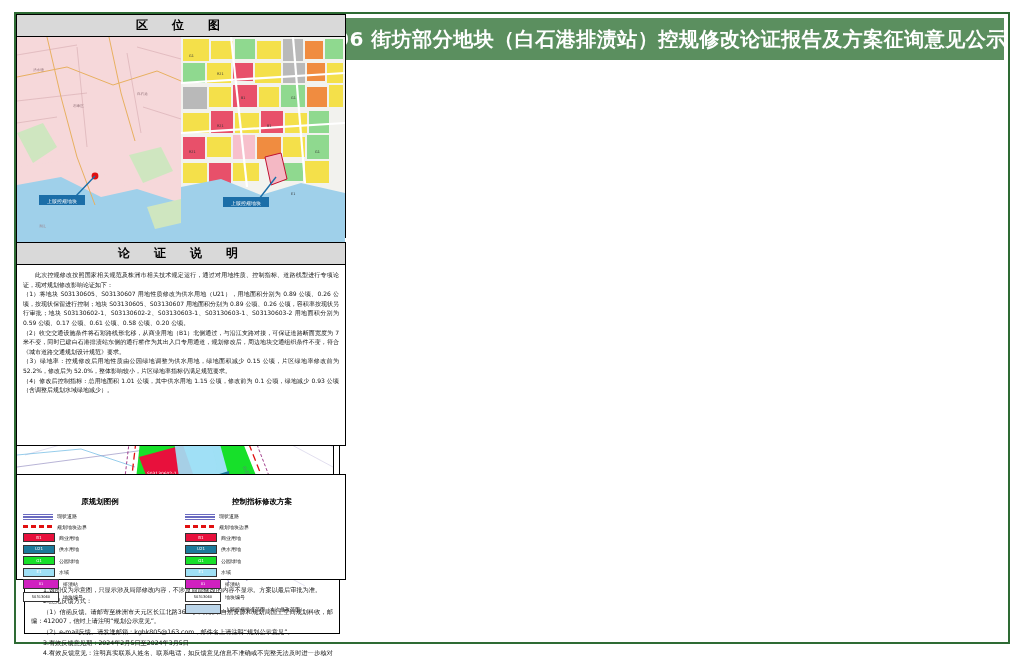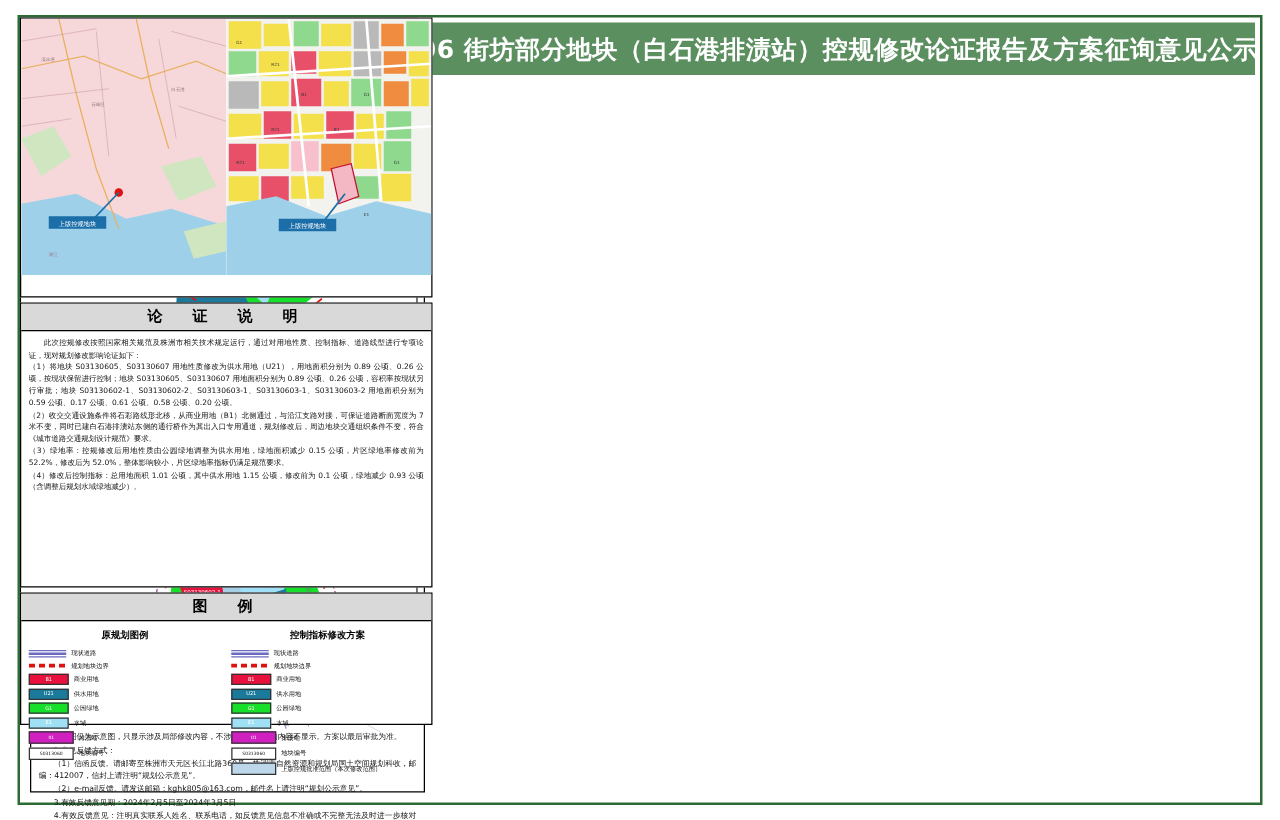--- a/index.html
+++ b/index.html
@@ -65,21 +65,21 @@
   table.idx tr.alt td{background:#dce6f2;}
   table.idx tr.alt2 td{background:#c9d8ea;}
 
   
   .mapbox{position:relative;overflow:hidden;background:#fdfdfd;}
   .mapsvg{position:absolute;left:0;top:0;}
 
   
   .lg-wrap{display:flex;gap:8px;padding:6px 6px;}
   .lg-col{flex:1;}
-  .lg-col h4{font-size:7.5px;text-align:center;margin:0 0 5px;font-weight:bold;}
+  .lg-col h4{font-size:7.5px;text-align:center;margin:16px 0 5px;font-weight:bold;}
   .lg-row{display:flex;align-items:center;margin-bottom:2.5px;font-size:5px;}
   .lg-sw{width:30px;height:7px;margin-right:4px;flex:none;border:.5px solid #333;position:relative;}
   .lg-sw.line{border:none;height:8px;background:none;}
   .lg-sw.line i{display:block;height:1.2px;background:#6b6bc0;margin:1.6px 0;}
   .lg-sw.dash{border:none;height:8px;background:none;display:flex;align-items:center;}
   .lg-sw.dash i{display:block;height:2.4px;flex:1;background:repeating-linear-gradient(90deg,#e01010 0 5px,transparent 5px 8px);}
   .lg-sw .code{position:absolute;left:0;right:0;top:-.5px;font-size:4px;color:#fff;text-align:center;line-height:7px;}
   .lg-tx{font-size:5px;color:#111;white-space:nowrap;}
   .lg-pair{display:flex;align-items:center;margin-bottom:2.5px;}
   .lg-box{width:34px;height:8px;border:.6px solid #333;margin-right:4px;flex:none;
@@ -559,20 +559,21 @@
             <text x="16" y="124">白石港</text>
           </g>
         </svg>
       </div>
     </div>
   </div>
 
   <div id="col-right">
 
     <div class="panel" style="left:0;top:0;width:330px;height:224px;">
+      <div class="panel-hd">区　位　图</div>
       <div class="mapbox" style="width:100%;height:205px;display:flex">
 
         <svg width="164" height="205" viewBox="0 0 164 205">
           <rect width="164" height="205" fill="#f6d8da"></rect>
           <path d="M0,130 L60,122 L110,150 L164,140 L164,205 L0,205 Z" fill="#f6d8da"></path>
           <path d="M0,148 L44,140 L84,160 L120,152 L164,166 L164,205 L0,205 Z" fill="#9fd0ea"></path>
           <path d="M0,96 L26,86 L40,110 L16,126 Z" fill="#cfe6c0"></path>
           <path d="M112,118 L144,110 L156,134 L126,146 Z" fill="#cfe6c0"></path>
           <path d="M130,170 L164,162 L164,186 L138,192 Z" fill="#cfe6c0"></path>
           <g stroke="#e8b060" stroke-width="1" fill="none">
@@ -658,33 +659,32 @@
               <text x="36" y="90">R21</text>
               <text x="86" y="90">B1</text>
             <text x="8" y="116">R21</text>
               <text x="134" y="116">G1</text>
               <text x="110" y="158">E1</text>
           </g>
         </svg>
       </div>
     </div>
 
-    <div class="panel" style="left:0;top:228px;width:330px;height:228px;">
+    <div class="panel" style="left:0;top:228px;width:330px;height:204px;">
       <div class="panel-hd">论　证　说　明</div>
       <div style="padding:5px 6px;">
         <p class="rtxt ind">此次控规修改按照国家相关规范及株洲市相关技术规定运行，通过对用地性质、控制指标、道路线型进行专项论证，现对规划修改影响论证如下：</p>
         <p class="rtxt">（1）将地块 S03130605、S03130607 用地性质修改为供水用地（U21），用地面积分别为 0.89 公顷、0.26 公顷，按现状保留进行控制；地块 S03130605、S03130607 用地面积分别为 0.89 公顷、0.26 公顷，容积率按现状另行审批；地块 S03130602-1、S03130602-2、S03130603-1、S03130603-1、S03130603-2 用地面积分别为 0.59 公顷、0.17 公顷、0.61 公顷、0.58 公顷、0.20 公顷。</p>
         <p class="rtxt">（2）收交交通设施条件将石彩路线形北移，从商业用地（B1）北侧通过，与沿江支路对接，可保证道路断面宽度为 7 米不变，同时已建白石港排渍站东侧的通行桥作为其出入口专用通道，规划修改后，周边地块交通组织条件不变，符合《城市道路交通规划设计规范》要求。</p>
         <p class="rtxt">（3）绿地率：控规修改后用地性质由公园绿地调整为供水用地，绿地面积减少 0.15 公顷，片区绿地率修改前为 52.2%，修改后为 52.0%，整体影响较小，片区绿地率指标仍满足规范要求。</p>
         <p class="rtxt">（4）修改后控制指标：总用地面积 1.01 公顷，其中供水用地 1.15 公顷，修改前为 0.1 公顷，绿地减少 0.93 公顷（含调整后规划水域绿地减少）。</p>
       </div>
     </div>
 
     <div class="panel" style="left:0;top:460px;width:330px;height:106px;">
-      <div class="panel-hd">图　例</div>
       <div class="lg-wrap">
         <div class="lg-col">
           <h4>原规划图例</h4>
           <div id="legend-left-items">
               <div class="lg-row">
                 <span class="lg-sw line">
                   <i></i>
                   <i></i>
                   <i></i>
                 </span>

